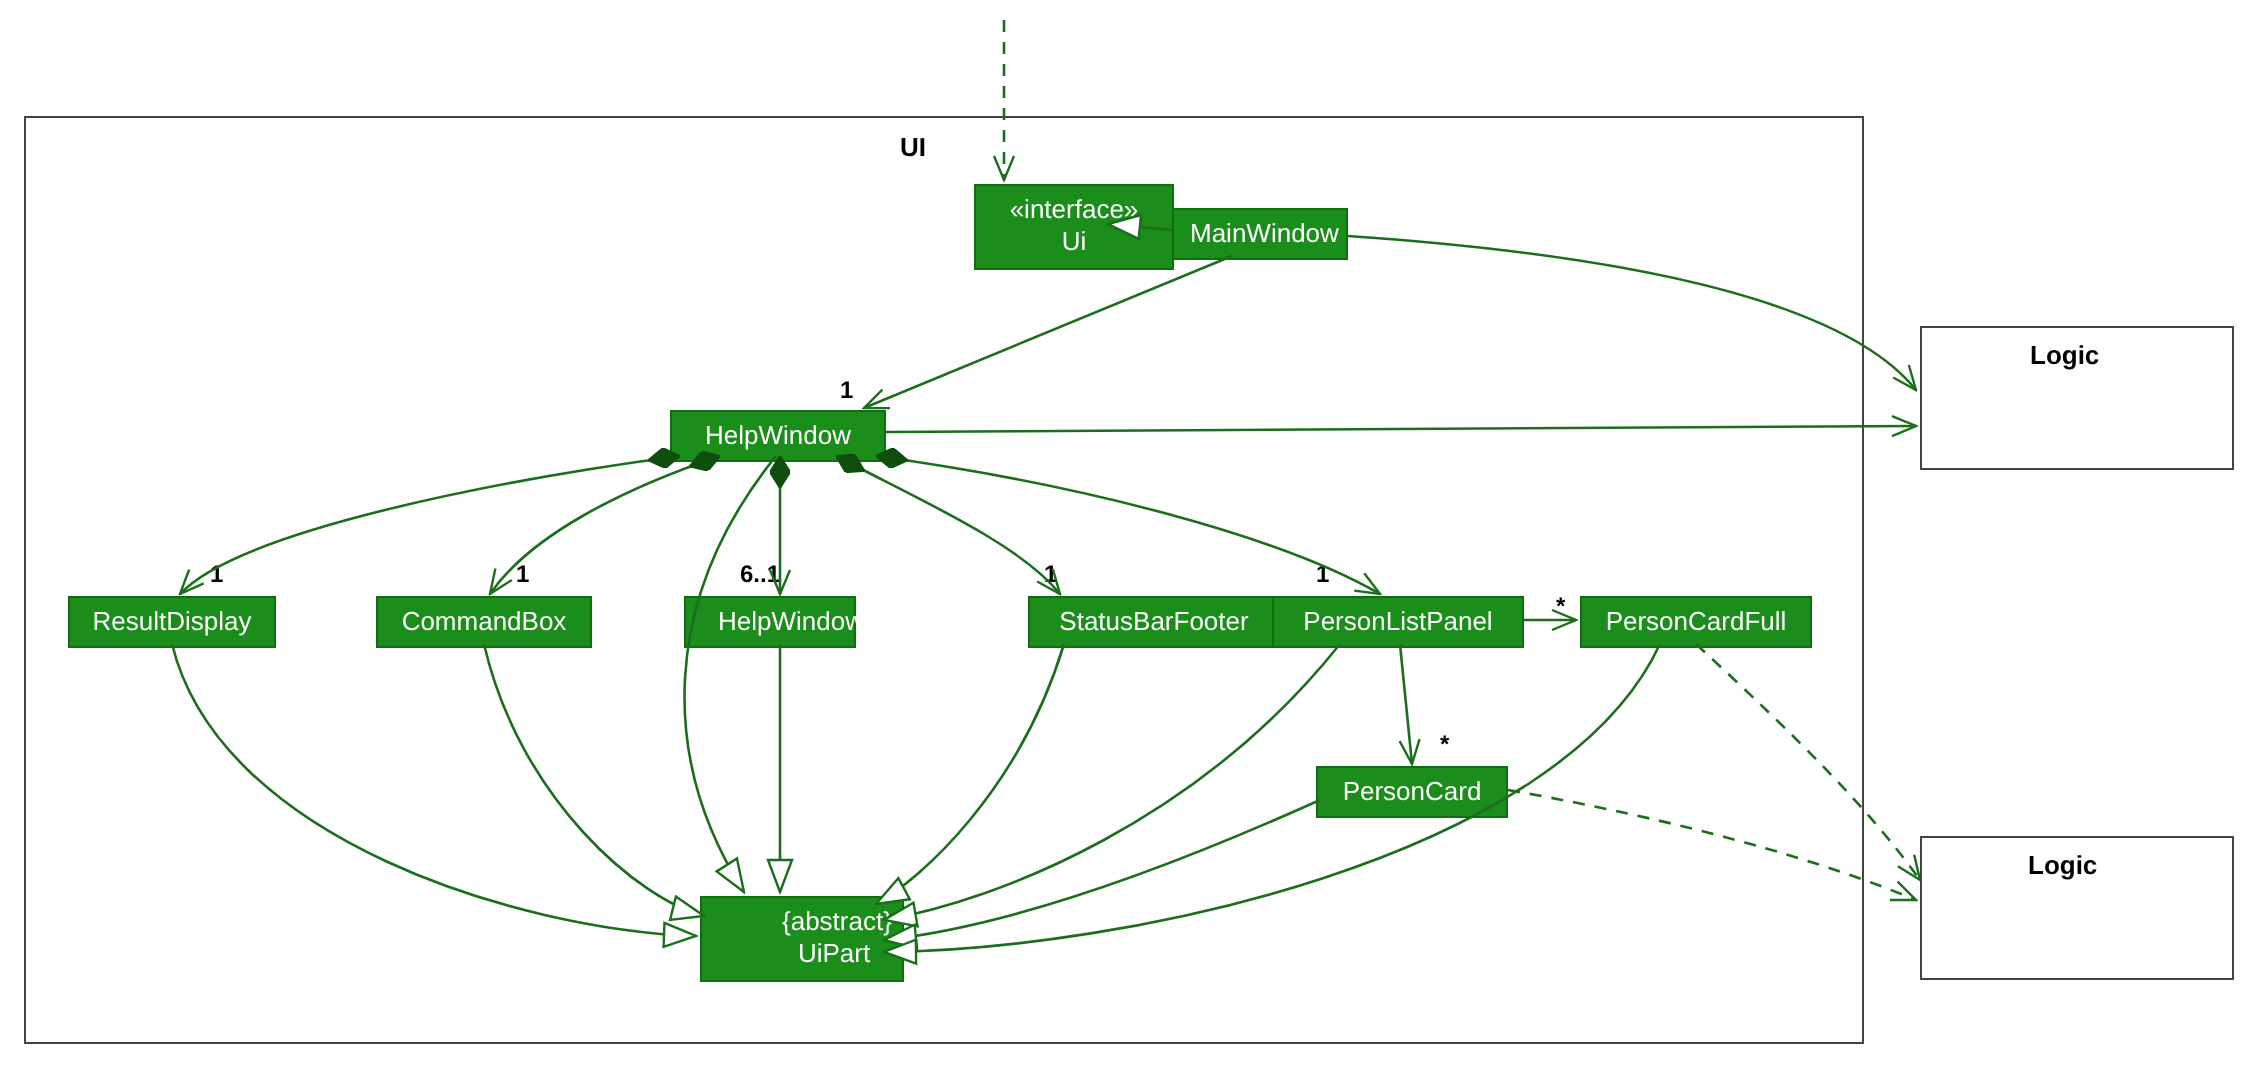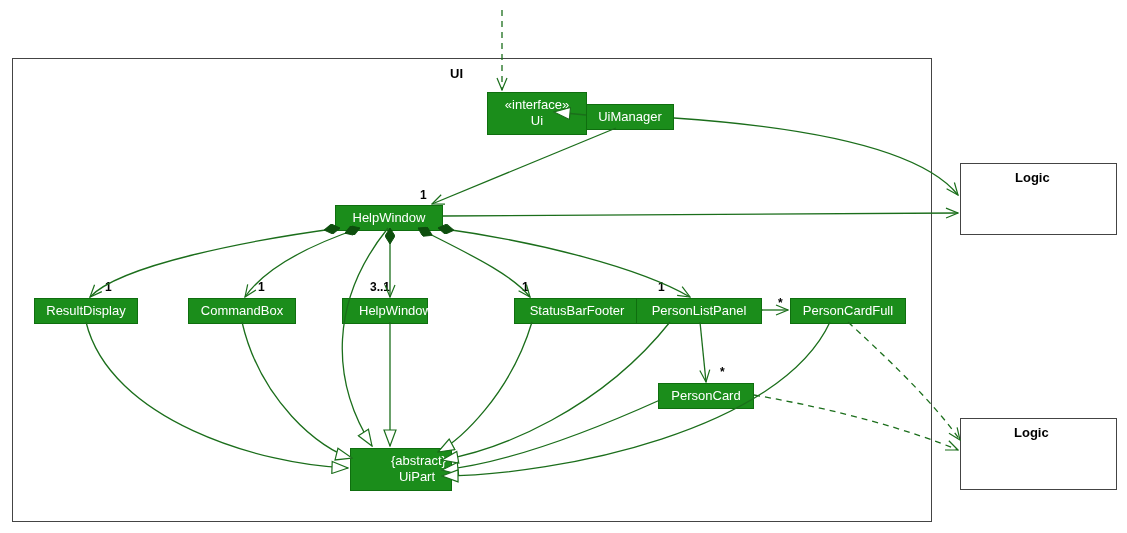--- a/index.html
+++ b/index.html
@@ -58,21 +58,21 @@
 
 <div class="pkg" style="left:960px; top:418px; width:155px; height:70px;"></div>
 <div class="pkg-label" style="left:1014px; top:425px;">Logic</div>
 
 <div class="box" style="left:452px; top:92px; width:100px;margin-left:35px;">
   <span>«interface»</span><br>
   <span>Ui</span>
 </div>
 
 <div class="box" style="left:586px; top:104px; width:88px;">
-  <span>UiManager</span>
+  <span>MainWindow</span>
 </div>
 
 <div class="box" style="left:335px; top:205px; width:108px;">
   <span>HelpWindow</span>
 </div>
 
 <div class="box" style="left:34px; top:298px; width:104px;">
   <span>ResultDisplay</span>
 </div>
 
@@ -101,21 +101,21 @@
 </div>
 
 <div class="box" style="left:350px; top:448px; width:102px;padding-left:40px;">
   <span>{abstract}</span><br>
   <span>UiPart</span>
 </div>
 
 <div class="mult" style="left:420px; top:188px;">1</div>
 <div class="mult" style="left:105px; top:280px;">1</div>
 <div class="mult" style="left:258px; top:280px;">1</div>
-<div class="mult" style="left:370px; top:280px;">3..1</div>
+<div class="mult" style="left:370px; top:280px;">6..1</div>
 <div class="mult" style="left:522px; top:280px;">1</div>
 <div class="mult" style="left:658px; top:280px;">1</div>
 <div class="mult" style="left:778px; top:296px;">*</div>
 <div class="mult" style="left:720px; top:365px;">*</div>
 
 <svg>
   <defs>
 
     <marker id="openArrow" markerWidth="14" markerHeight="12" refX="13" refY="6" orient="auto" markerUnits="userSpaceOnUse">
       <path d="M1,1 L13,6 L1,11" fill="none" stroke="#1b6e1b" stroke-width="1.2"></path>

